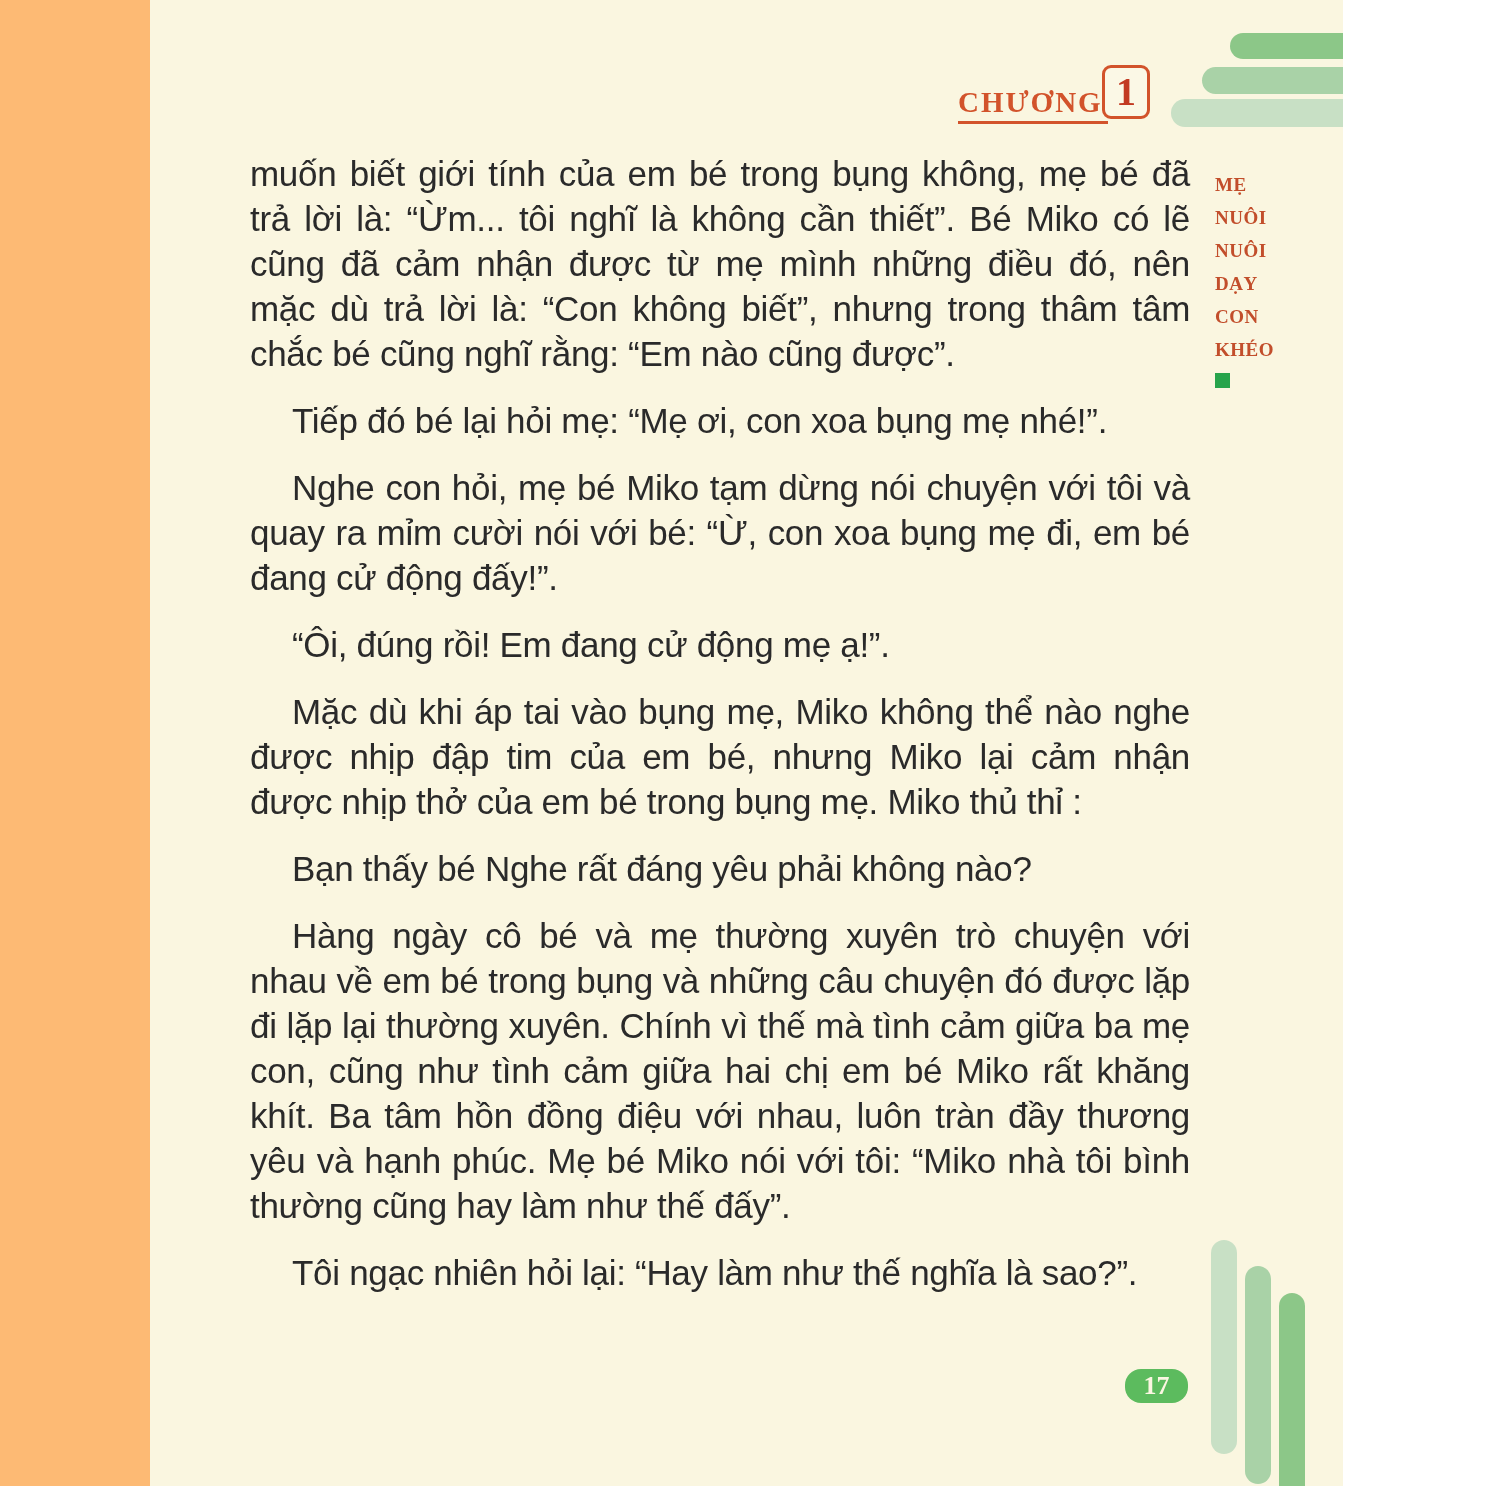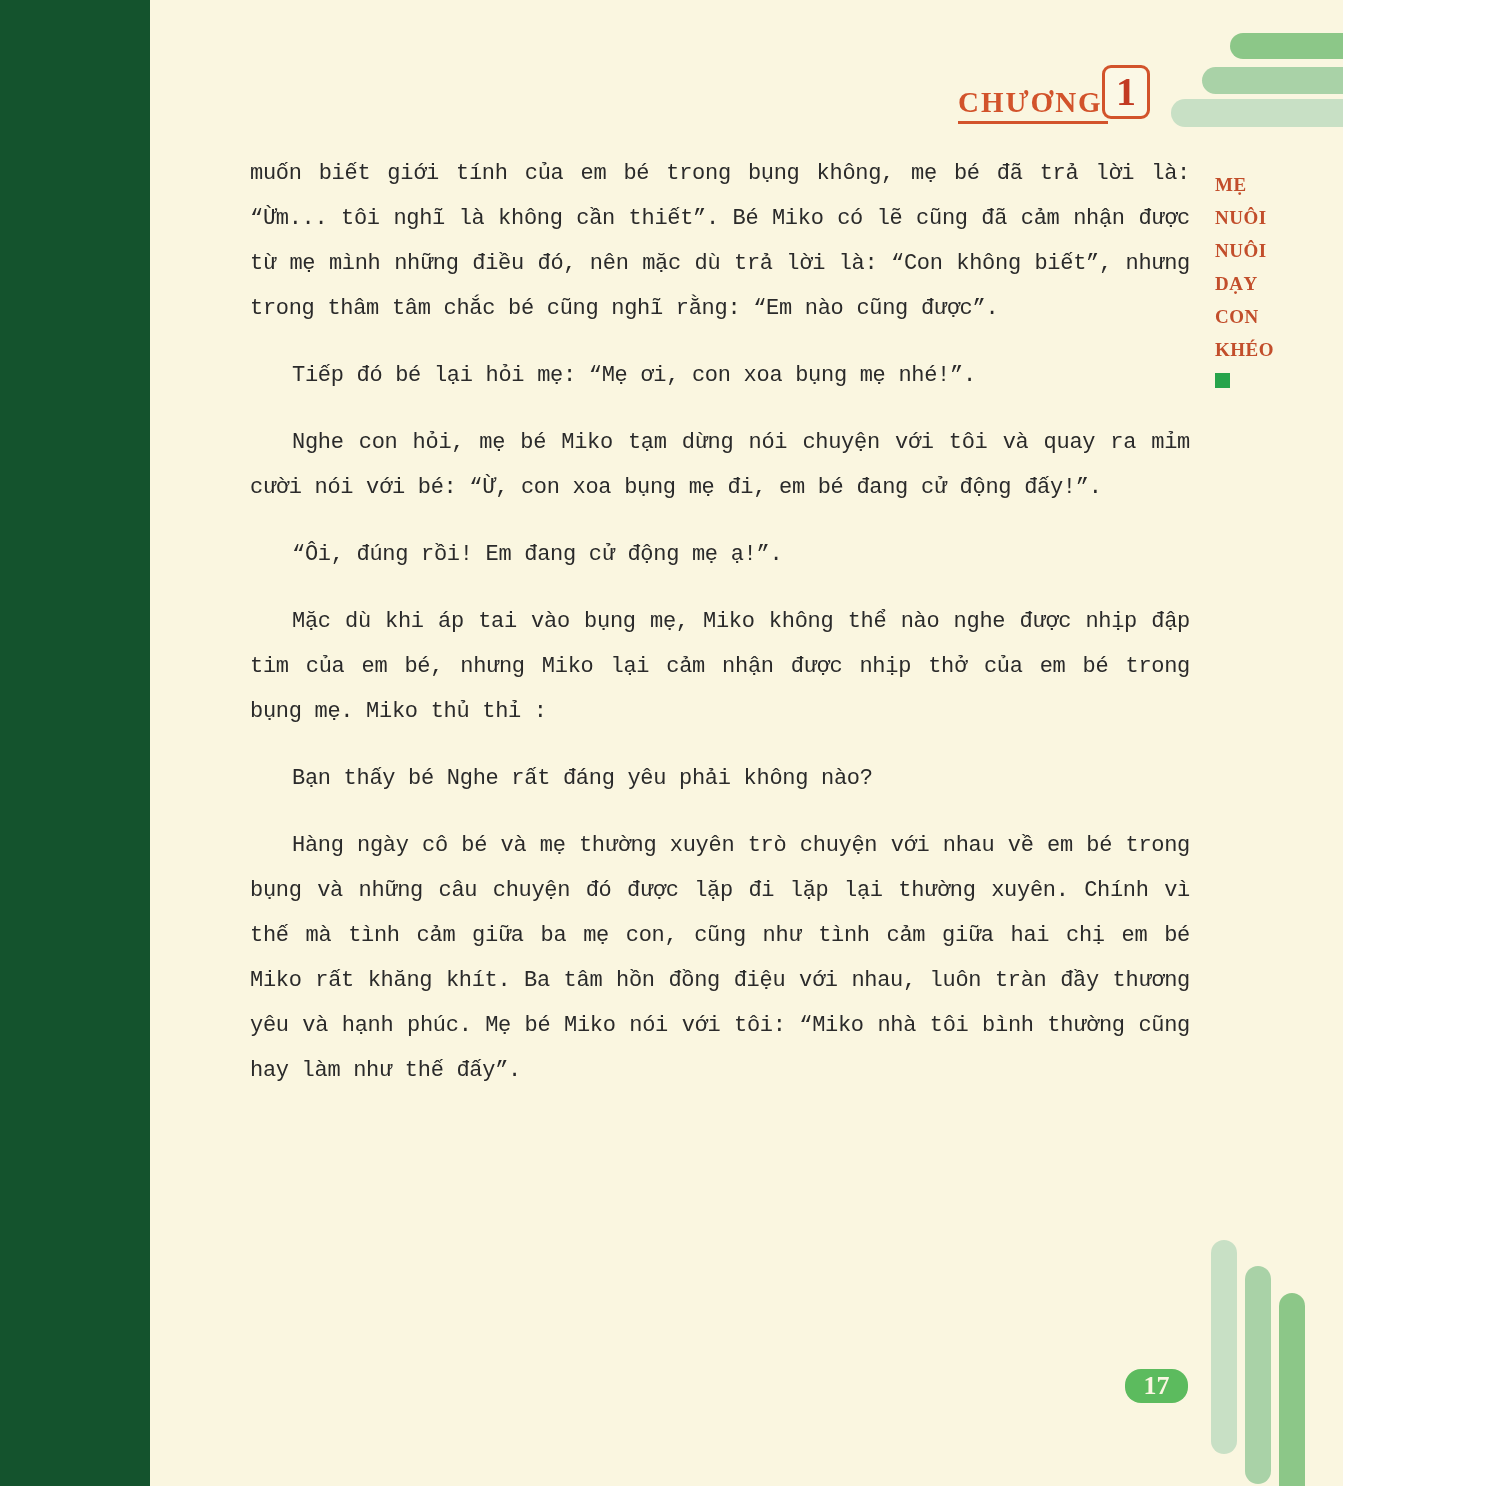--- a/index.html
+++ b/index.html
@@ -8,21 +8,21 @@
     background: #ffffff;
     width: 1486px;
     height: 1486px;
     overflow: hidden;
     font-family: "Liberation Sans", sans-serif;
   }
   .scan {
     position: relative;
     width: 1192px;
     height: 1486px;
-    background: #14532d;
+    background: #fdba74;
   }
   .page {
     position: absolute;
     left: 150px;
     top: 0;
     width: 1193px;
     height: 1486px;
     background: #FAF6E0;
     overflow: hidden;
   }
@@ -101,27 +101,26 @@
 
   
   .content {
     position: absolute;
     left: 100px;
     top: 151px;
     width: 940px;
   }
   .content p {
     margin: 0 0 22px 0;
-    font-size: 22px;
+    font-size: 35px;
     line-height: 45px;
     letter-spacing: -0.3px;
     color: #2A2A2A;
     text-align: justify;
     text-indent: 42px;
-    font-family: Liberation Mono, monospace;
   }
   .content p.continuation { text-indent: 0; }
 
   
   .page-badge {
     position: absolute;
     left: 975px;
     top: 1369px;
     width: 63px;
     height: 34px;
@@ -174,20 +173,21 @@
     </div>
 
     <div class="content">
       <p class="continuation">muốn biết giới tính của em bé trong bụng không, mẹ bé đã trả lời là: “Ừm... tôi nghĩ là không cần thiết”. Bé Miko có lẽ cũng đã cảm nhận được từ mẹ mình những điều đó, nên mặc dù trả lời là: “Con không biết”, nhưng trong thâm tâm chắc bé cũng nghĩ rằng: “Em nào cũng được”.</p>
       <p>Tiếp đó bé lại hỏi mẹ: “Mẹ ơi, con xoa bụng mẹ nhé!”.</p>
       <p>Nghe con hỏi, mẹ bé Miko tạm dừng nói chuyện với tôi và quay ra mỉm cười nói với bé: “Ừ, con xoa bụng mẹ đi, em bé đang cử động đấy!”.</p>
       <p>“Ôi, đúng rồi! Em đang cử động mẹ ạ!”.</p>
       <p>Mặc dù khi áp tai vào bụng mẹ, Miko không thể nào nghe được nhịp đập tim của em bé, nhưng Miko lại cảm nhận được nhịp thở của em bé trong bụng mẹ. Miko thủ thỉ :</p>
       <p>Bạn thấy bé Nghe rất đáng yêu phải không nào?</p>
       <p>Hàng ngày cô bé và mẹ thường xuyên trò chuyện với nhau về em bé trong bụng và những câu chuyện đó được lặp đi lặp lại thường xuyên. Chính vì thế mà tình cảm giữa ba mẹ con, cũng như tình cảm giữa hai chị em bé Miko rất khăng khít. Ba tâm hồn đồng điệu với nhau, luôn tràn đầy thương yêu và hạnh phúc. Mẹ bé Miko nói với tôi: “Miko nhà tôi bình thường cũng hay làm như thế đấy”.</p>
+      <p>Tôi ngạc nhiên hỏi lại: “Hay làm như thế nghĩa là sao?”.</p>
     </div>
 
     <div class="page-badge">
       <span>17</span>
     </div>
 
     <div class="vbar v1"></div>
     <div class="vbar v2"></div>
     <div class="vbar v3"></div>
 

